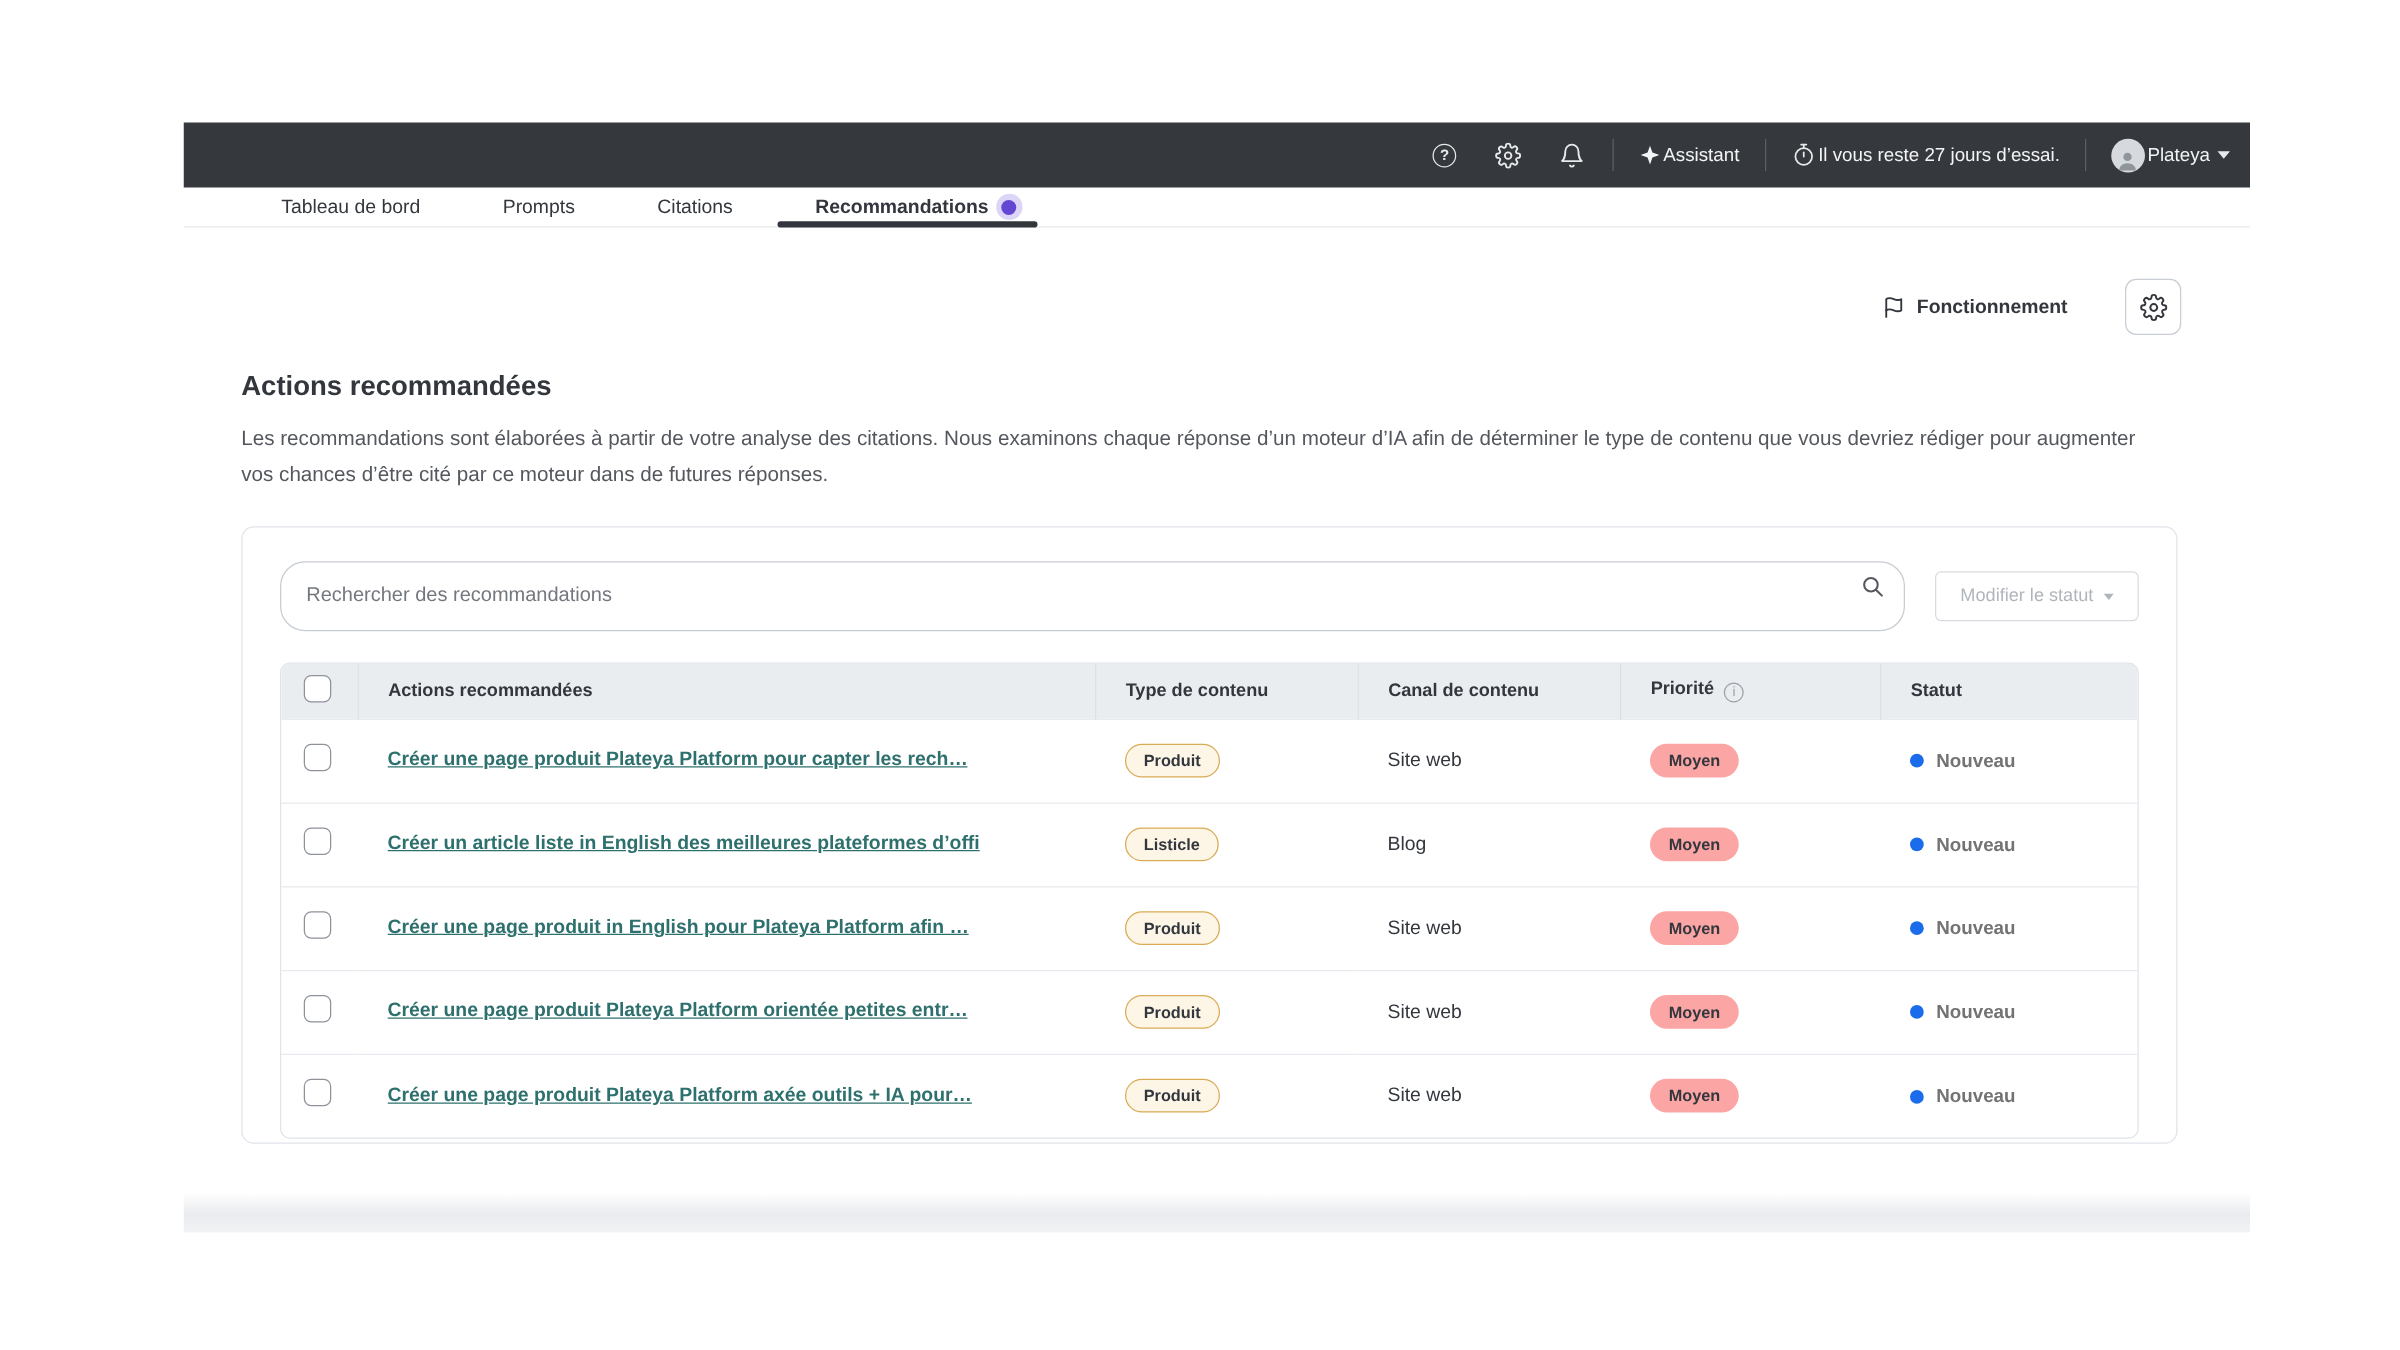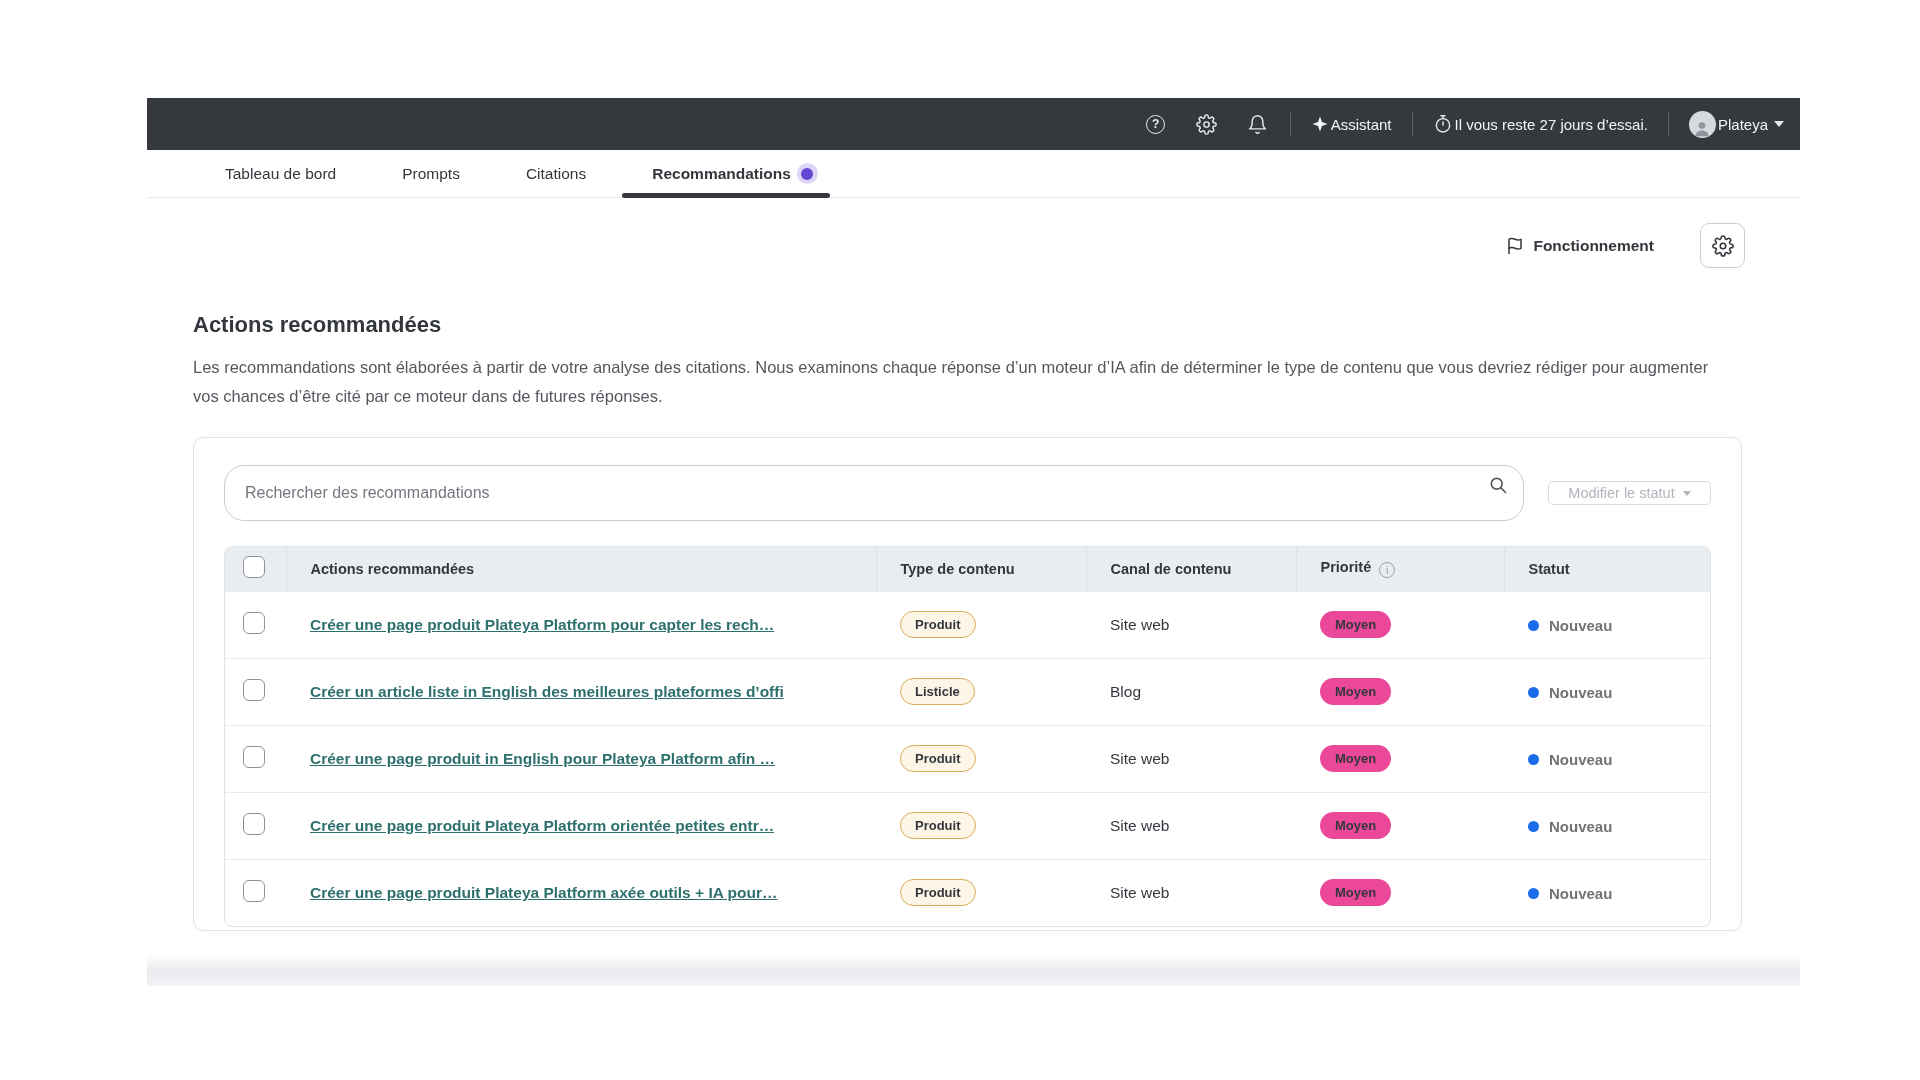--- a/index.html
+++ b/index.html
@@ -16,21 +16,21 @@
   .tb-div { width:1px; height:26px; background:#5c5f64; margin:0 20px; }
   .tb-group { display:flex; align-items:center; gap:2px; color:#f3f4f5; font-size:15px; }
   .help-circ { width:19px; height:19px; border:1.5px solid #e8e9ea; border-radius:50%;
     color:#e8e9ea; font-size:12px; font-weight:bold; display:flex; align-items:center; justify-content:center; }
   .avatar { width:27px; height:27px; border-radius:50%; background:#d6dade; display:flex;
     align-items:flex-end; justify-content:center; overflow:hidden; }
   .caret-down { width:0; height:0; border-left:5px solid transparent; border-right:5px solid transparent;
     border-top:6px solid #e8e9ea; margin-left:4px; }
 
   
-  .tabs { display:flex; align-items:flex-start; gap:66px; padding-left:78px; height:48px;
+  .tabs { display:flex; align-items:flex-start; gap:66px; padding-left:78px; height:32px;
     border-bottom:1px solid #e7e9ec; position:relative; }
   .tab { font-size:15.5px; color:#33373d; cursor:pointer; position:relative;
     display:flex; align-items:center; gap:6px; height:100%; }
   .tab.active { font-weight:bold; }
   .tab.active::after { content:""; position:absolute; left:-30px; right:-12px; bottom:-1px;
     height:5px; background:#33373d; border-radius:4px; }
   .tab-dot { width:21px; height:21px; border-radius:50%; background:#ddd5f8;
     display:flex; align-items:center; justify-content:center; }
   .tab-dot::after { content:""; width:12px; height:12px; border-radius:50%; background:#6347d3; }
 
@@ -48,21 +48,21 @@
   
   .card { margin-top:26px; width:1549px; height:494px; border:1px solid #dfe3ea;
     border-radius:10px; background:#fff; padding:27px 30px; }
   .controls-row { display:flex; align-items:center; justify-content:space-between; }
   .search-wrap { position:relative; width:1300px; }
   .search-input { width:100%; height:56px; border:1px solid #c7ccd3; border-radius:20px;
     padding:0 46px 0 20px; font-size:16px; color:#33373d; outline:none;
     font-family:"Liberation Sans", sans-serif; }
   .search-input::placeholder { color:#73777e; }
   .search-icon { position:absolute; right:16px; top:10px; }
-  .bulk-btn { width:163px; height:24px; border:1px solid #d7dbe0; border-radius:5px; background:#fff;
+  .bulk-btn { width:163px; height:40px; border:1px solid #d7dbe0; border-radius:5px; background:#fff;
     color:#b0b5bc; font-size:14.5px; display:flex; align-items:center; justify-content:center;
     gap:8px; cursor:default; }
   .caret-sm { width:0; height:0; border-left:4.5px solid transparent; border-right:4.5px solid transparent;
     border-top:5.5px solid #b0b5bc; }
 
   
   .tbl-wrap { margin-top:25px; border:1px solid #dfe3ea; border-radius:8px; overflow:hidden; }
   table.reco { width:100%; border-collapse:collapse; table-layout:fixed; }
   thead th { background:#eaedf0; height:44px; text-align:left; font-size:14.5px; font-weight:bold;
     color:#33373d; padding:0 0 0 24px; border-right:1px solid #dcdfe4; }
@@ -70,21 +70,21 @@
   thead th.th-check { padding-left:18px; }
   tbody td { height:67px; border-top:1px solid #e7eaee; padding-left:24px; font-size:15.5px; }
   td.cell-check, th.th-check { padding-left:18px; }
   .checkbox { display:inline-block; width:22px; height:22px; border:1.5px solid #8d929b;
     border-radius:6px; background:#fff; cursor:pointer; }
   .row-link { font-weight:bold; color:#2e706d; text-decoration:underline; cursor:pointer;
     white-space:nowrap; overflow:hidden; display:inline-block; max-width:545px; vertical-align:middle; }
   .type-badge { display:inline-block; padding:5px 14px; border:1.5px solid #d9ab55; border-radius:14px;
     background:#fdf6e7; font-size:13px; font-weight:bold; color:#33373d; }
   .priority-badge { display:inline-block; padding:6px 15px; border-radius:14px;
-    background:#ec4899; font-size:13px; font-weight:bold; color:#33373d; }
+    background:#fca5a5; font-size:13px; font-weight:bold; color:#33373d; }
   .cell-status { color:#737373; font-size:15px;font-weight:bold; }
   .status-dot { display:inline-block; width:11px; height:11px; border-radius:50%;
     background:#1b6cea; margin-right:10px; vertical-align:middle; }
   .status-text { vertical-align:middle; }
   .cell-channel { color:#33373d; }
 
   .header-info { display:inline-flex; width:16px; height:16px; border:1px solid #9ba0a8; border-radius:50%;
     color:#9ba0a8; font-size:11px; font-weight:normal; align-items:center; justify-content:center;
     margin-left:8px; vertical-align:-2px; font-style:normal; }
 

